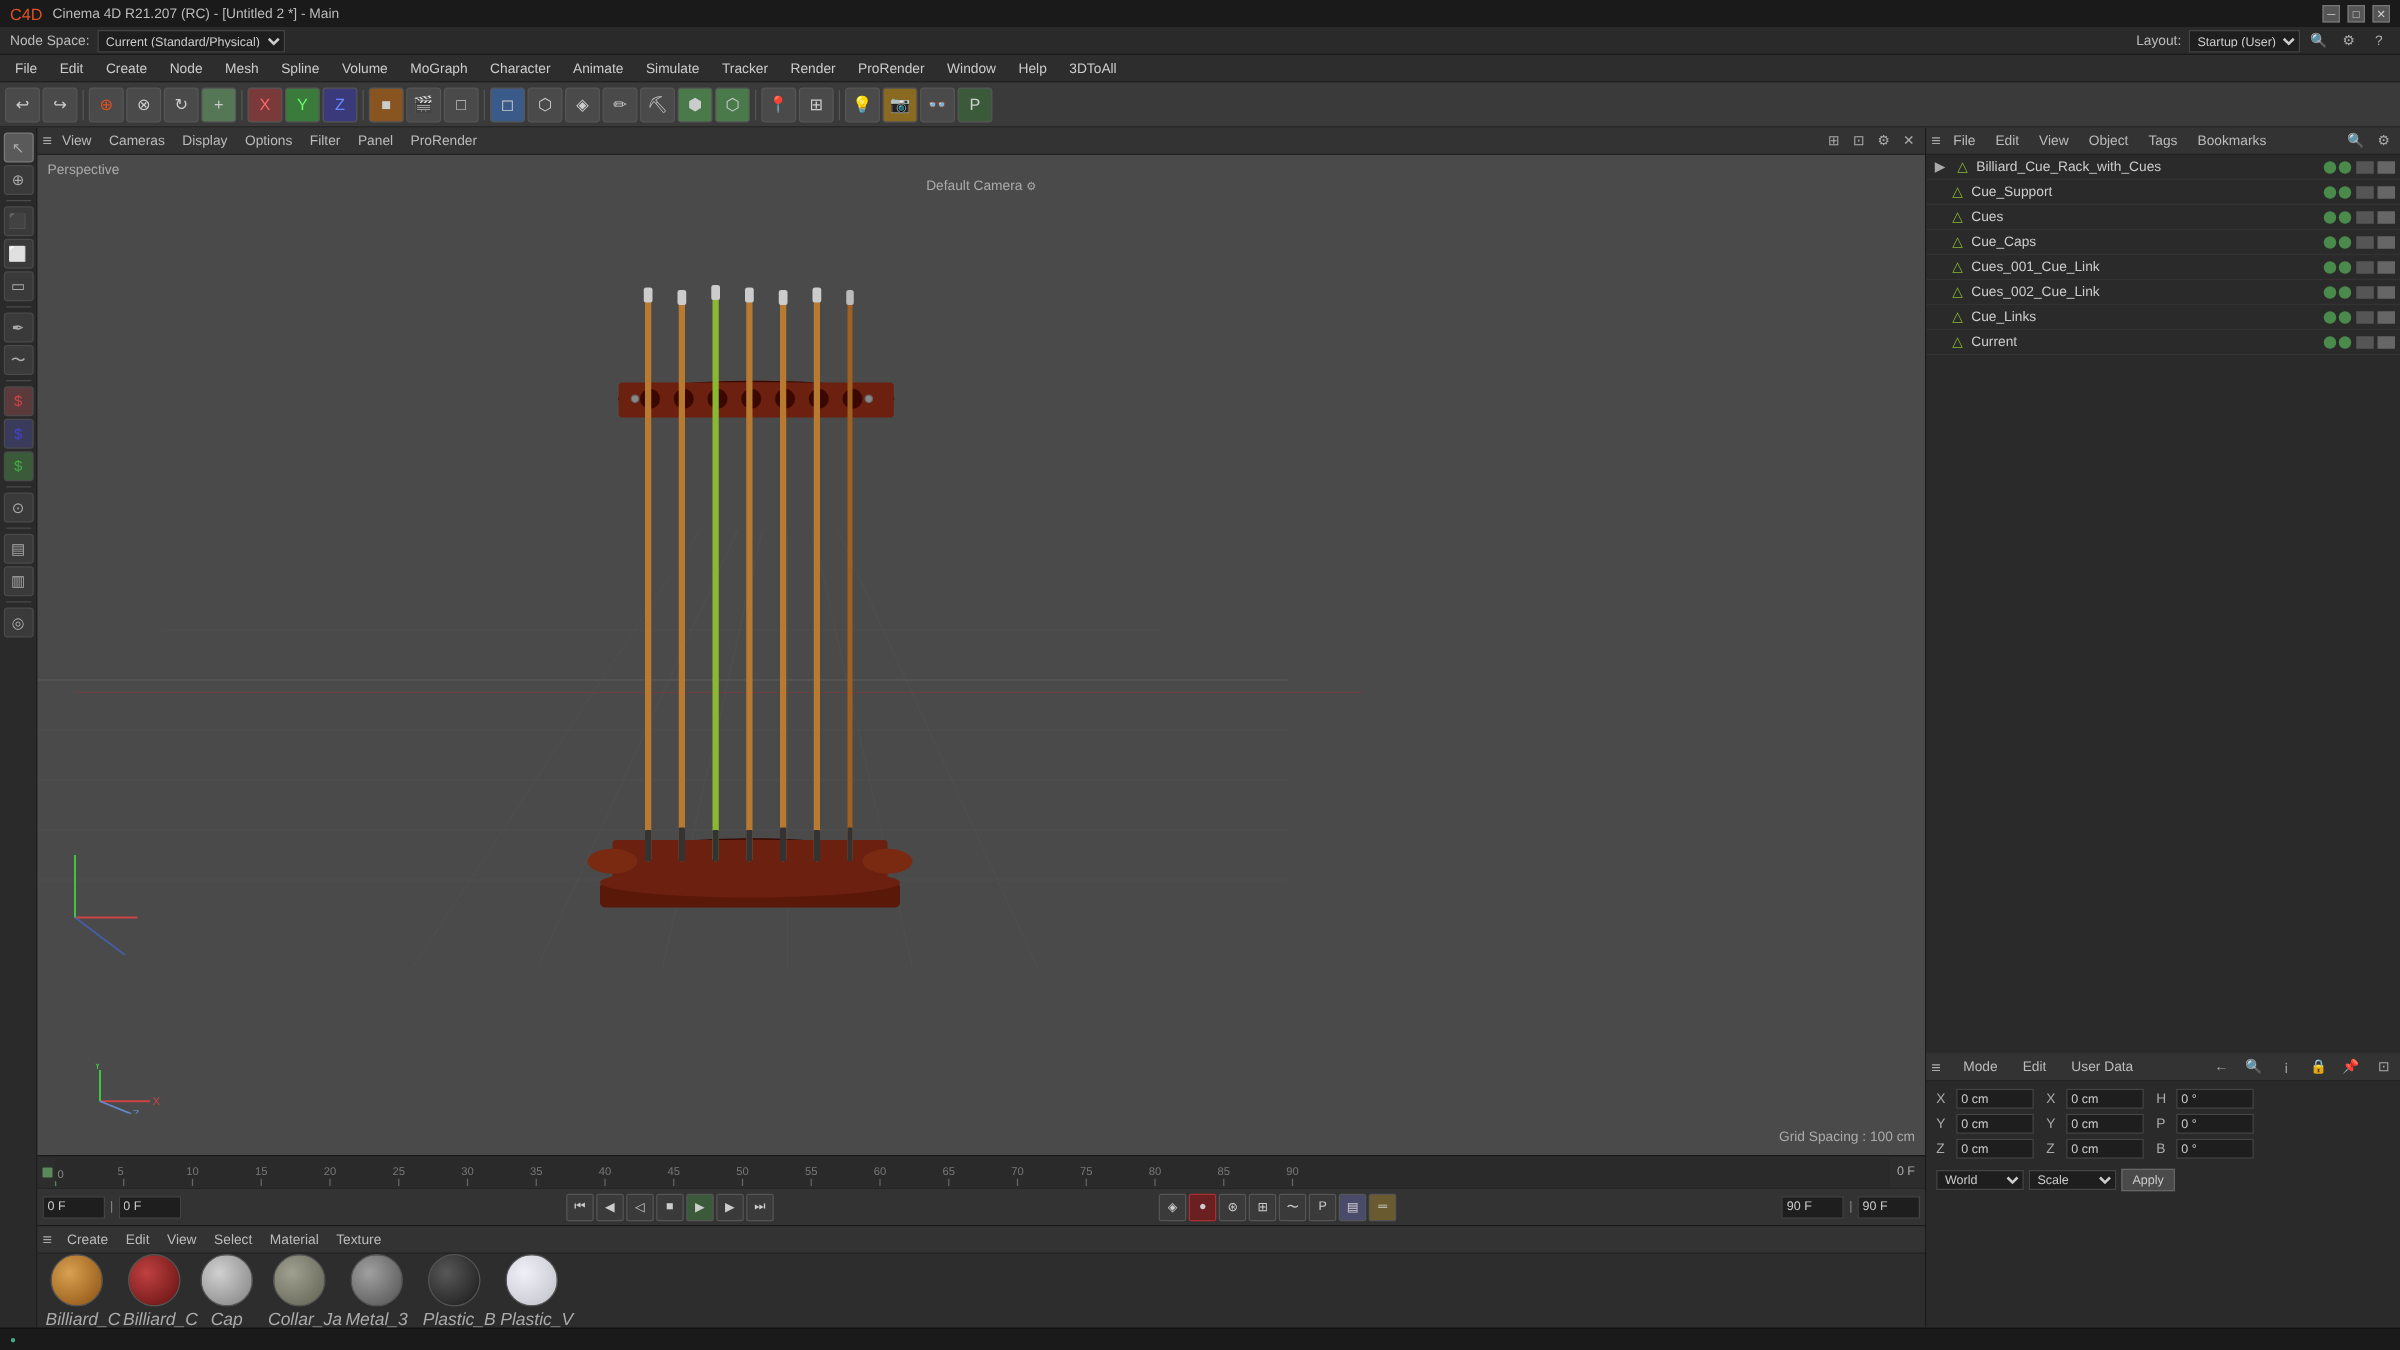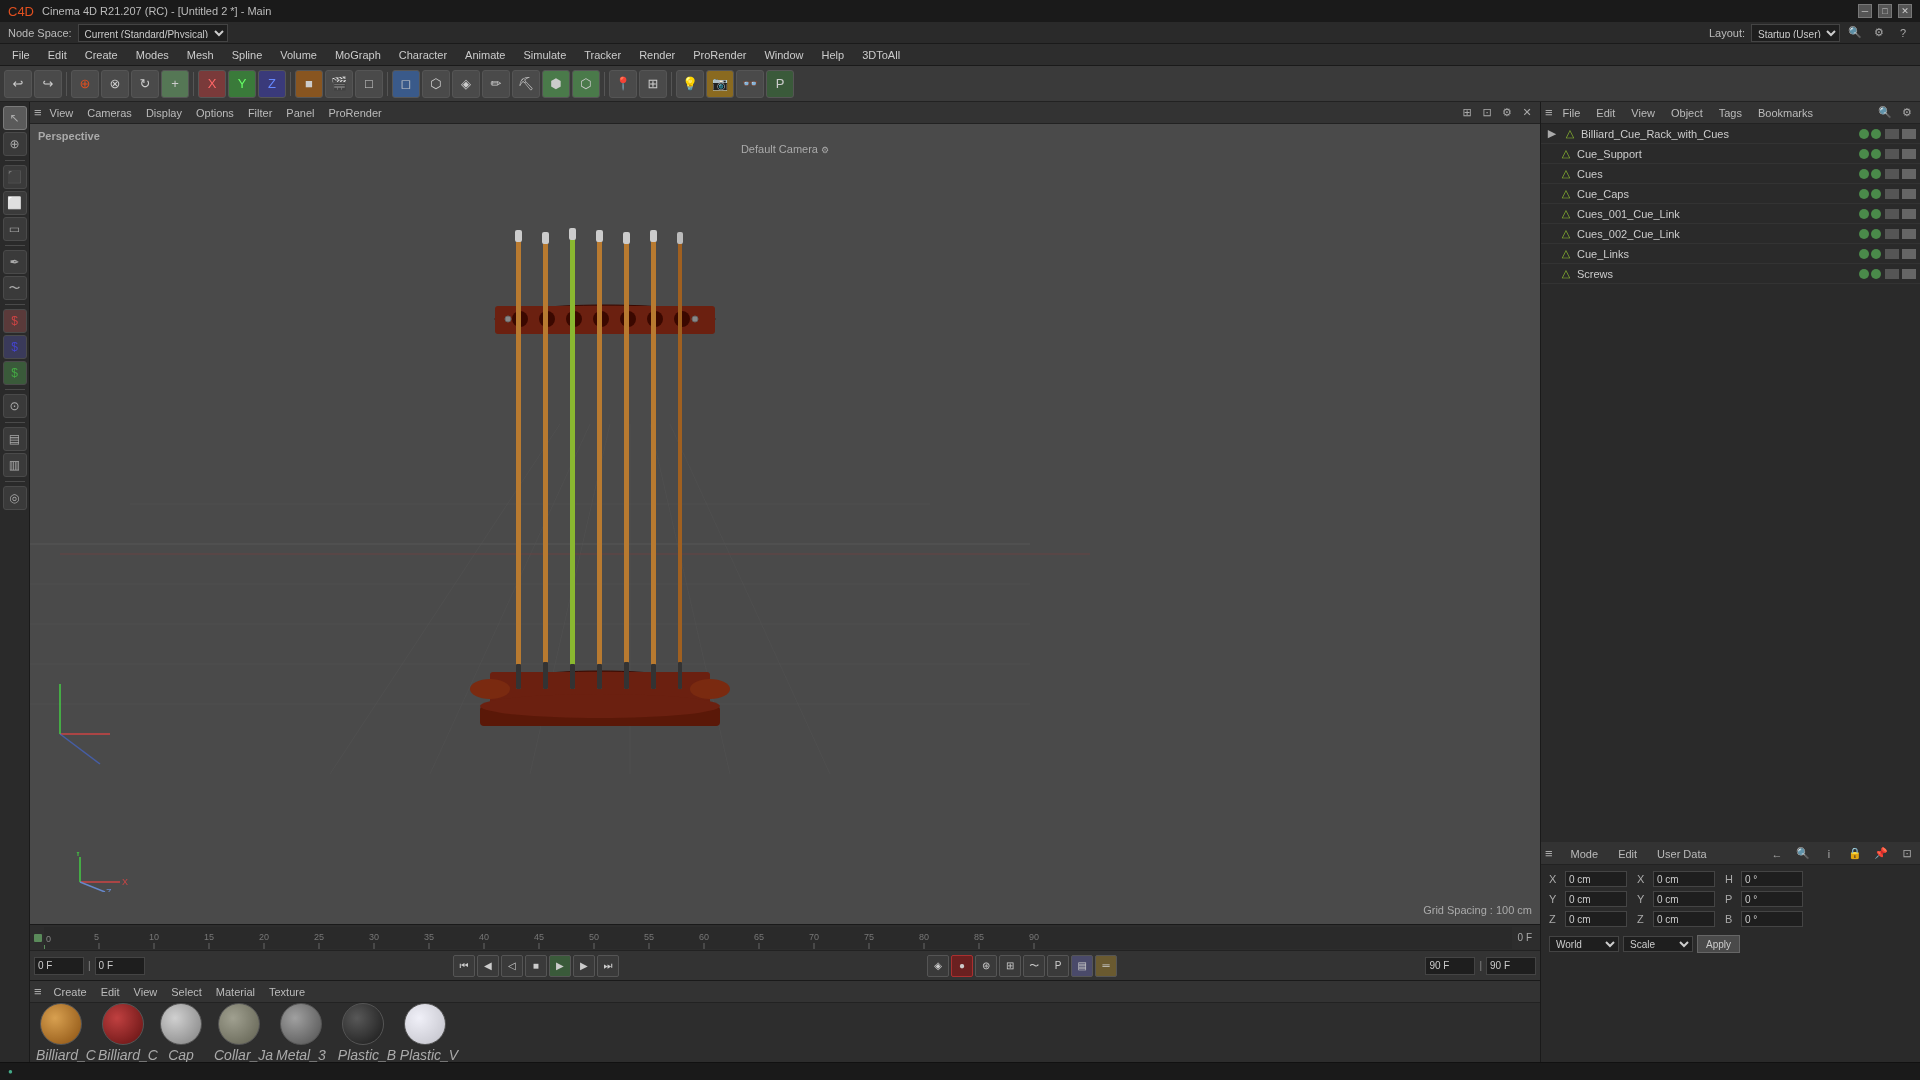--- a/index.html
+++ b/index.html
@@ -140,21 +140,20 @@
       position: absolute;
       width: 100%; height: 100%;
       top: 0; left: 0;
     }
 
     #viewport-label-perspective {
       position: absolute;
       top: 6px; left: 8px;
       color: #aaa;
       font-size: 11px;
-      font-weight: bold;
     }
     #viewport-label-camera {
       position: absolute;
       top: 19px;
       left: 50%;
       transform: translateX(-50%);
       color: #aaa;
       font-size: 11px;
     }
     #viewport-grid-spacing {
@@ -392,21 +391,21 @@
     </select>
     <div class="icon-btn">🔍</div>
     <div class="icon-btn">⚙</div>
     <div class="icon-btn">?</div>
   </div>
 
   <div id="menu-bar">
     <div class="menu-item">File</div>
     <div class="menu-item">Edit</div>
     <div class="menu-item">Create</div>
-    <div class="menu-item">Modes</div>
+    <div class="menu-item">Node</div>
     <div class="menu-item">Mesh</div>
     <div class="menu-item">Spline</div>
     <div class="menu-item">Volume</div>
     <div class="menu-item">MoGraph</div>
     <div class="menu-item">Character</div>
     <div class="menu-item">Animate</div>
     <div class="menu-item">Simulate</div>
     <div class="menu-item">Tracker</div>
     <div class="menu-item">Render</div>
     <div class="menu-item">ProRender</div>
@@ -822,21 +821,21 @@
             <div class="obj-icons-right">
               <div class="obj-dot green"></div>
               <div class="obj-dot green"></div>
               <div style="width:14px;height:10px;background:#555;margin-left:2px;"></div>
               <div style="width:14px;height:10px;background:#666;margin-left:1px;"></div>
             </div>
           </div>
           <div class="obj-row">
             <div class="obj-indent"></div>
             <span class="obj-icon" style="color:#8ab830;">△</span>
-            <span class="obj-name">Screws</span>
+            <span class="obj-name">Current</span>
             <div class="obj-icons-right">
               <div class="obj-dot green"></div>
               <div class="obj-dot green"></div>
               <div style="width:14px;height:10px;background:#555;margin-left:2px;"></div>
               <div style="width:14px;height:10px;background:#666;margin-left:1px;"></div>
             </div>
           </div>
         </div>
       </div>
 

